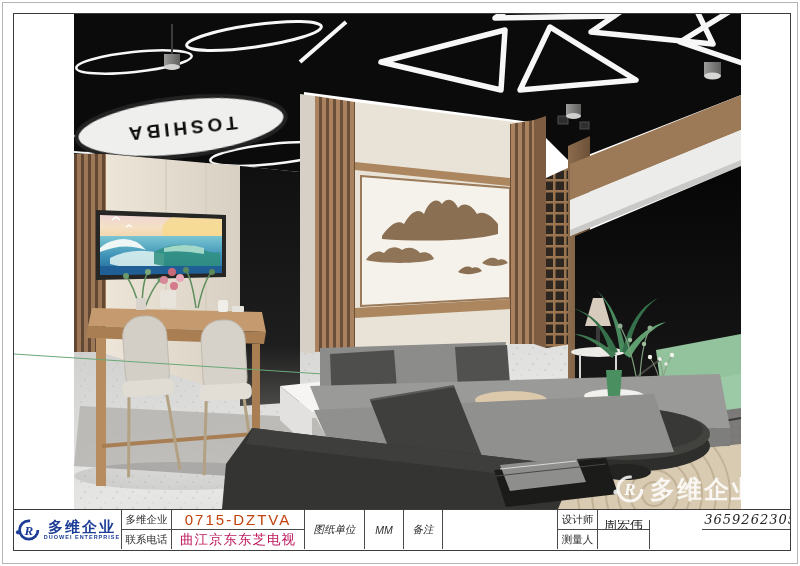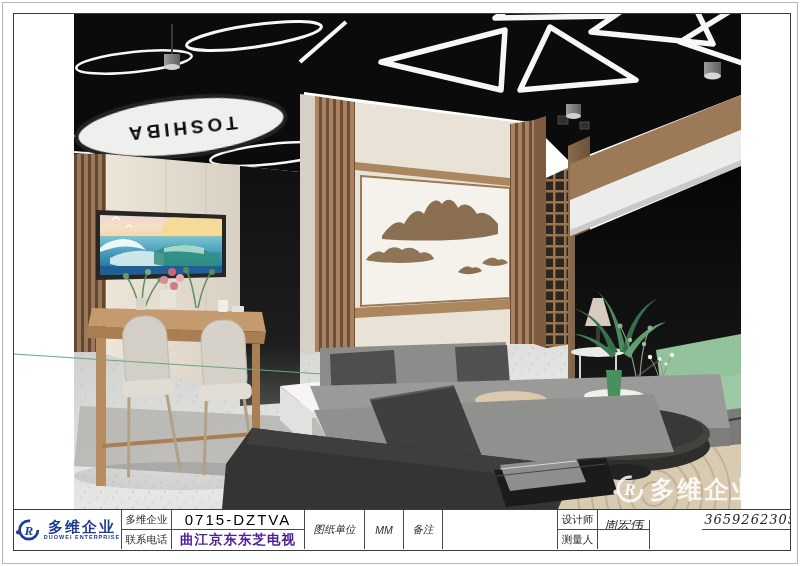--- a/index.html
+++ b/index.html
@@ -27,23 +27,23 @@
     border-top:1px solid #3c3c3c;background:#fff;
     display:grid;
     grid-template-columns:108px 50px 133px 60px 39px 39px 115px 40px 52px 52px auto;
     grid-template-rows:20px 19px;
     font-size:10.5px;color:#2a2a2a;
   }
   .cell{display:flex;align-items:center;justify-content:center;border-right:1px solid #4a4a4a;overflow:hidden;}
   .cell.last{border-right:none;}
   .cell.span2{grid-row:1/3;font-style:italic;}
   .cell.hdiv{border-bottom:1px solid #4a4a4a;}
-  .val-code{font-size:15px;letter-spacing:2px;color:#000000;}
-  .val-name{font-size:13.5px;font-weight:bold;color:#4c1d95;letter-spacing:1px;}
-  .script{font-family:"DejaVu Serif", serif;font-style:italic;font-size:13px;color:#222;margin-top:10px;}
+  .val-code{font-size:15px;letter-spacing:2px;color:#c2410c;}
+  .val-name{font-size:13.5px;font-weight:normal;color:#be185d;letter-spacing:1px;}
+  .script{font-family:"DejaVu Serif", serif;font-size:13px;color:#222;margin-top:10px;}
   .phone{font-family:"DejaVu Serif", serif;font-style:italic;font-size:13px;color:#222;letter-spacing:1px;}
   .logo-cell{display:flex;align-items:center;justify-content:center;gap:3px;border-right:1px solid #4a4a4a;grid-row:1/3;}
   .logo-txt{display:flex;flex-direction:column;align-items:center;line-height:1;}
   .logo-cn{color:#1c3c96;font-weight:bold;font-size:15px;letter-spacing:2px;}
   .logo-en{color:#1c3c96;font-size:5.5px;letter-spacing:1px;margin-top:1px;font-weight:bold;}
 </style>
 </head>
 <body>
 
 <div class="outer-border"></div>

